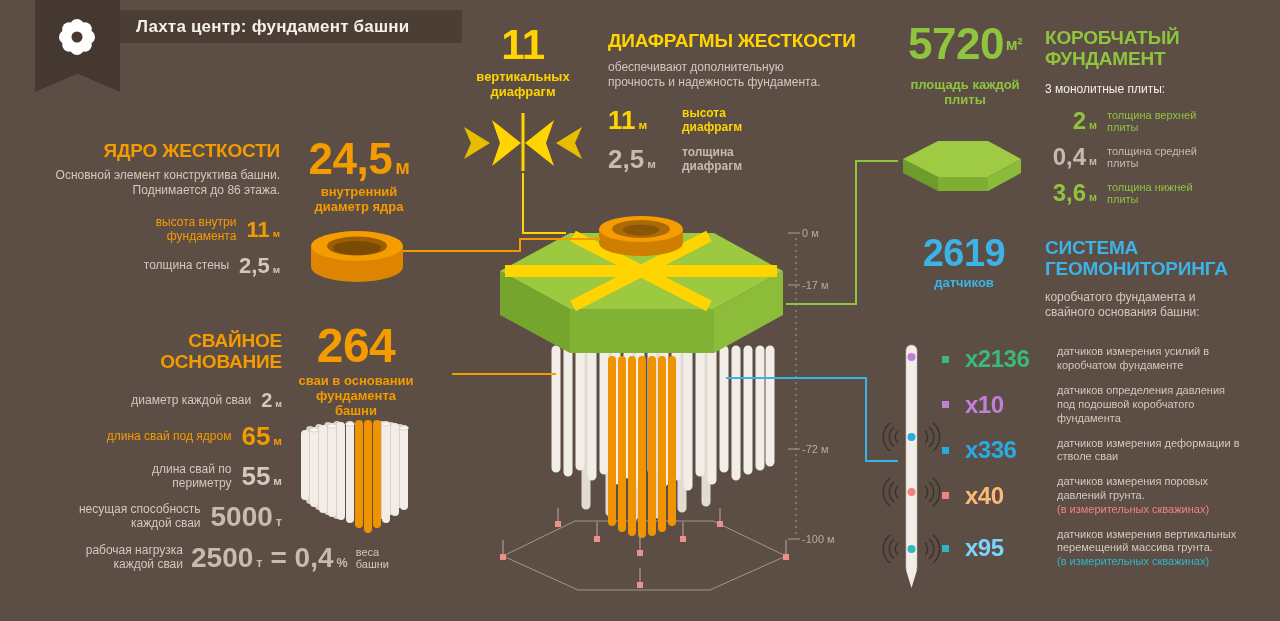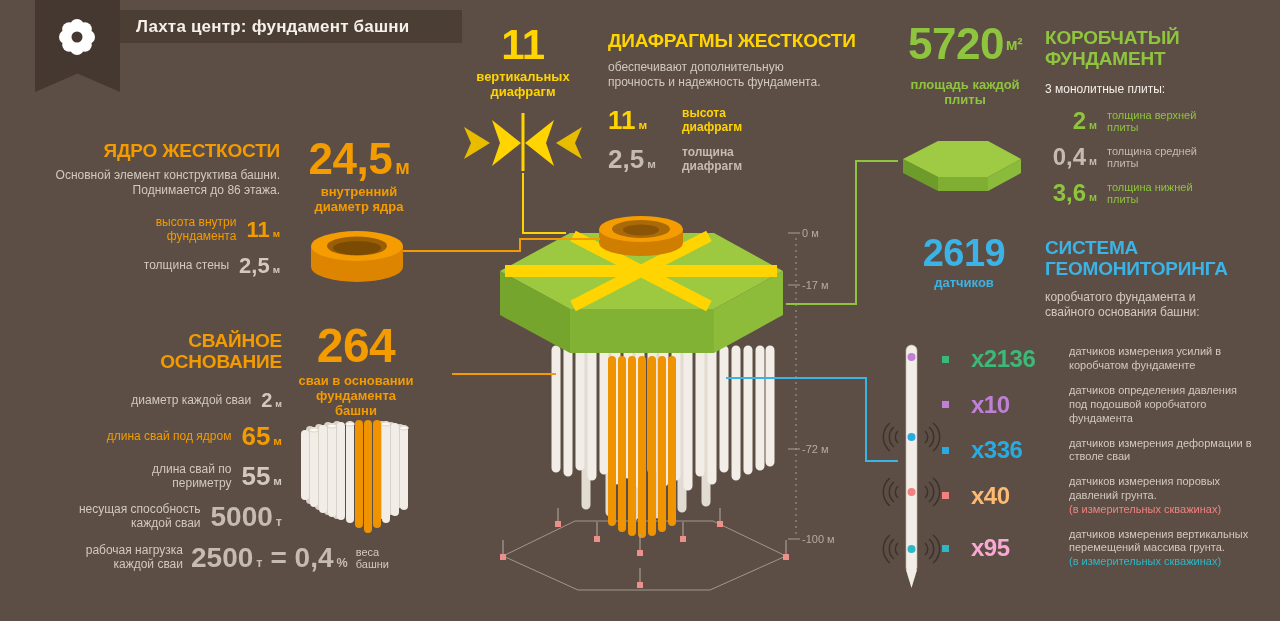--- a/index.html
+++ b/index.html
@@ -45,21 +45,21 @@
   .plate-row { display:flex; align-items:center; gap:10px; margin-bottom:8px; }
   .plate-row .pv { width:52px; text-align:right; font-weight:700; font-size:24px; white-space:nowrap; flex-shrink:0; }
   .plate-row .pl { font-size:11px; line-height:1.15; width:95px; }
 
   .ribbon { position:absolute; left:35px; top:0; width:85px; height:92px; background:#443830;
             clip-path:polygon(0 0, 100% 0, 100% 100%, 50% 80%, 0 100%); }
   .title-strip { position:absolute; left:120px; top:10px; width:342px; height:33px; background:#4a3e35;
                  display:flex; align-items:center; padding-left:16px; }
   .title { font-size:17px; font-weight:700; color:#f5f0ea; white-space:nowrap; letter-spacing:0.2px; }
 
-  .sensor-row { display:flex; align-items:center; gap:22px; margin-bottom:11px; }
+  .sensor-row { display:flex; align-items:center; gap:16px; margin-bottom:11px; }
   .sensor-marker { width:7px; height:7px; flex-shrink:0; }
   .sensor-count { font-size:24px; font-weight:700; width:76px; flex-shrink:0; letter-spacing:-0.5px; white-space:nowrap; }
   .sensor-desc { font-size:11px; line-height:1.25; width:186px; }
   .sensor-note { display:block; }
 
   .depth { position:absolute; left:802px; font-size:11px; color:#b6aa9f; white-space:nowrap; }
 </style>
 </head>
 <body>
 
@@ -312,21 +312,21 @@
       <span class="sensor-count" style="color: rgb(41, 171, 226);">х336</span>
       <span class="sensor-desc light"><span>датчиков измерения деформации в стволе сваи</span><span class="sensor-note" style="color: rgb(41, 171, 226);"></span></span>
     </div>
     <div class="sensor-row">
       <span class="sensor-marker" style="background: rgb(242, 130, 127);"></span>
       <span class="sensor-count" style="color: #fdba74;">х40</span>
       <span class="sensor-desc light"><span>датчиков измерения поровых давлений грунта.</span><span class="sensor-note" style="color: rgb(242, 130, 127);">(в измерительных скважинах)</span></span>
     </div>
     <div class="sensor-row">
       <span class="sensor-marker" style="background: rgb(44, 185, 199);"></span>
-      <span class="sensor-count" style="color: #f9a8d4;">х95</span>
+      <span class="sensor-count" style="color: #7dd3fc;">х95</span>
       <span class="sensor-desc light"><span>датчиков измерения вертикальных перемещений массива грунта.</span><span class="sensor-note" style="color: rgb(44, 185, 199);">(в измерительных скважинах)</span></span>
     </div>
   </div>
 
   <div class="depth" style="top:227px">0 м</div>
   <div class="depth" style="top:279px">-17 м</div>
   <div class="depth" style="top:443px">-72 м</div>
   <div class="depth" style="top:533px">-100 м</div>
 
 </div>

